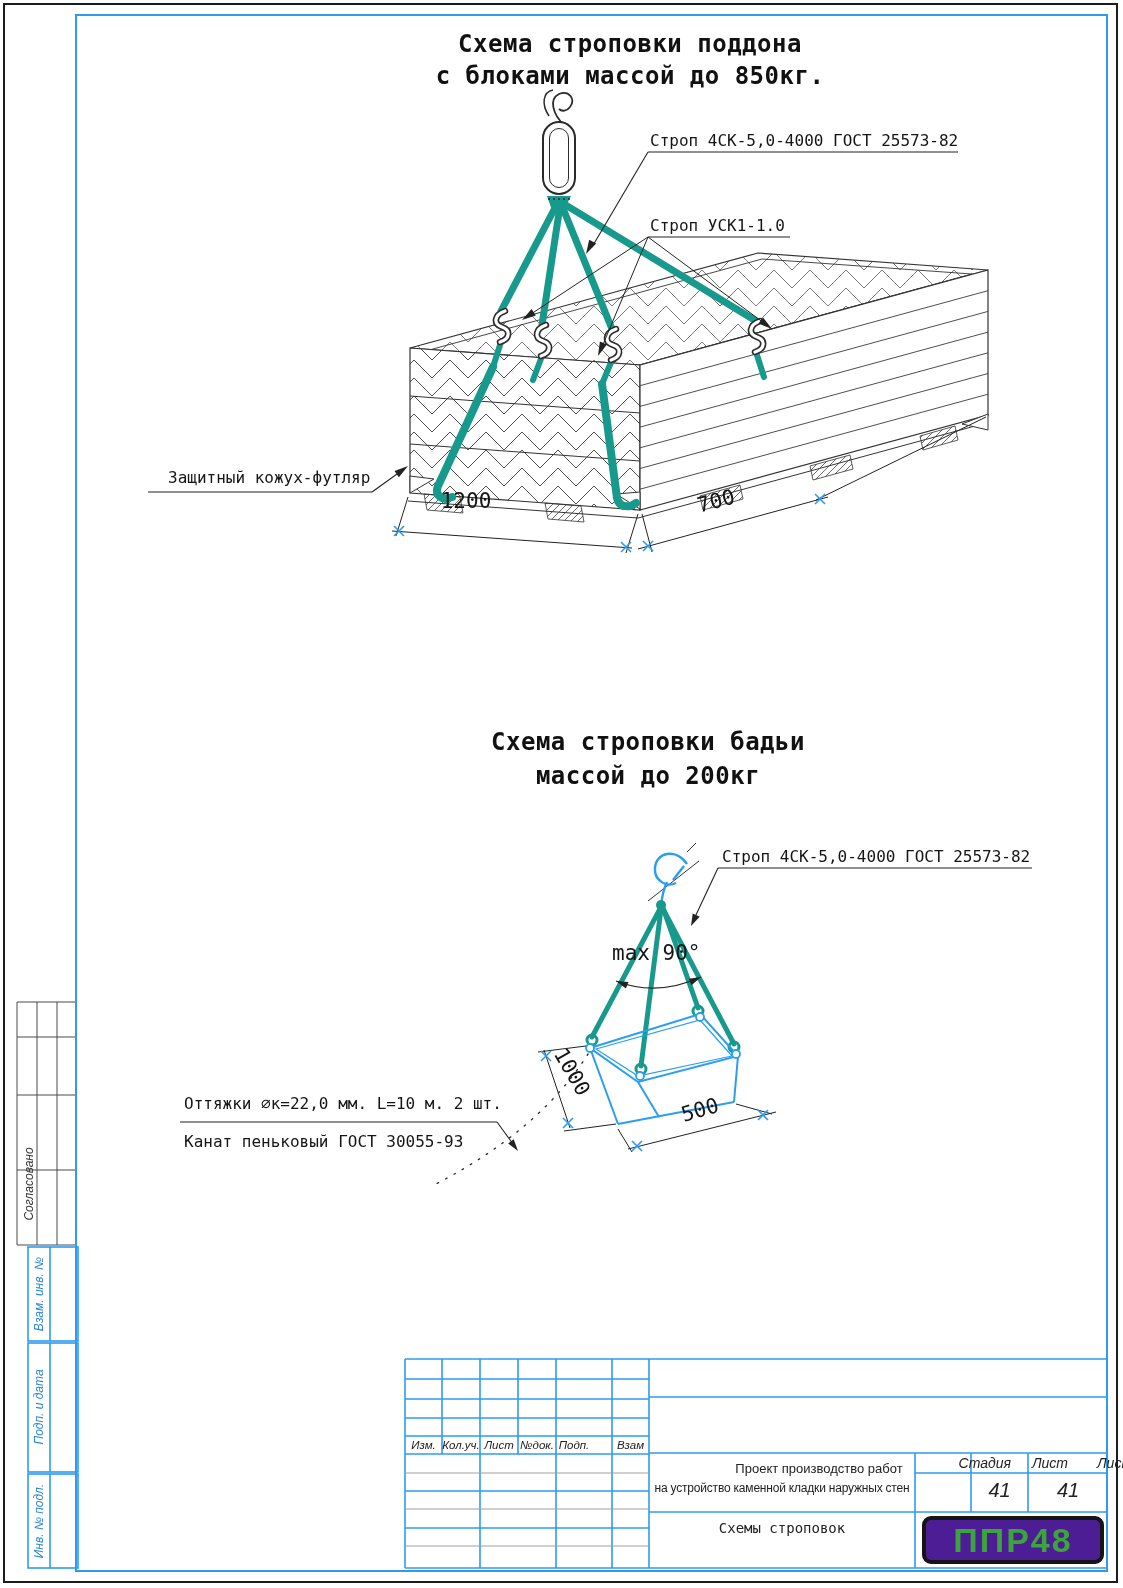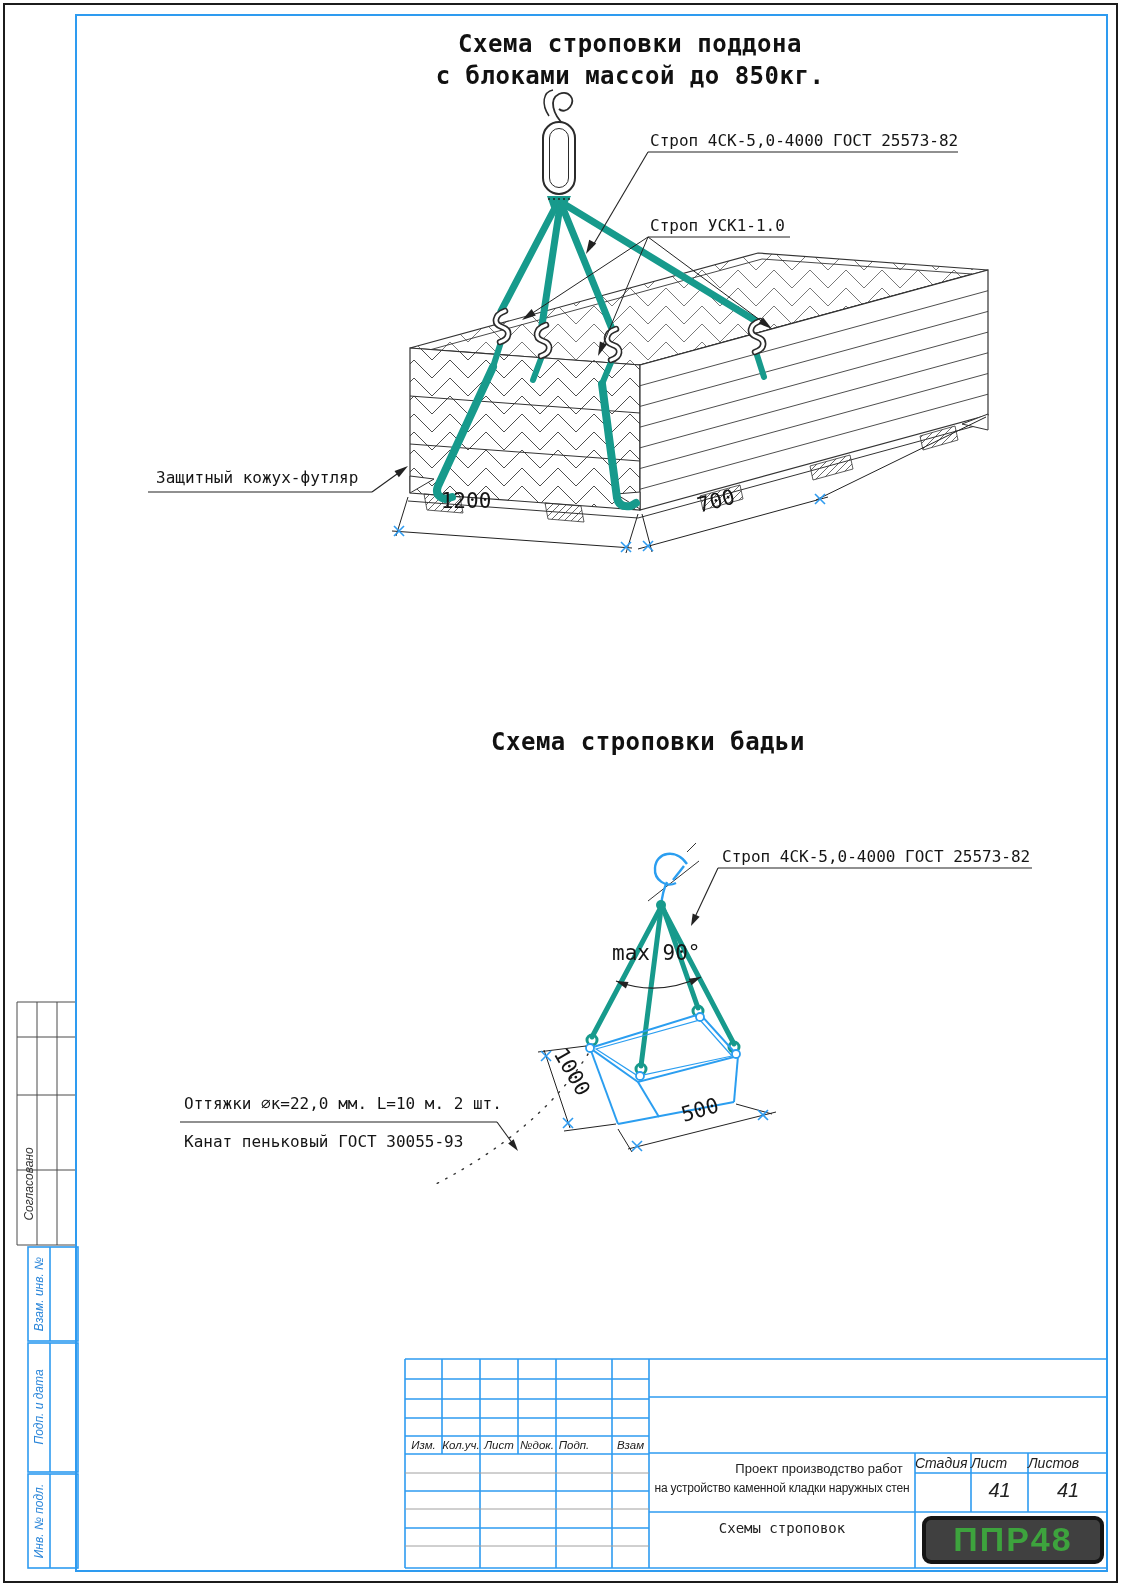--- a/index.html
+++ b/index.html
@@ -14,32 +14,32 @@
         text-align:center;white-space:nowrap;letter-spacing:.5px;}
   .t-label{position:absolute;font:16px "DejaVu Sans Mono",monospace;color:#151515;white-space:nowrap;}
   .t-dim{position:absolute;font:21px "DejaVu Sans Mono",monospace;color:#151515;
         text-align:center;white-space:nowrap;}
   .v-label{position:absolute;font:italic 12px "Liberation Sans",sans-serif;color:#2b86d9;
         text-align:center;white-space:nowrap;transform:rotate(-90deg);}
   .v-label.black{color:#333;}
   .tb-head{position:absolute;font:italic 11.5px "Liberation Sans",sans-serif;color:#222;
         text-align:center;line-height:16px;white-space:nowrap;overflow:hidden;}
   .tb-it{position:absolute;font:italic 14px "Liberation Sans",sans-serif;color:#222;
-        text-align:left;white-space:nowrap;}
+        text-align:right;white-space:nowrap;padding-left:40px;}
   .tb-val{position:absolute;font:italic 20px "Liberation Sans",sans-serif;color:#222;
         text-align:center;white-space:nowrap;}
   .tb-proj{position:absolute;font:13px "Liberation Sans",sans-serif;color:#222;
         text-align:center;white-space:nowrap;margin-left:37px;}
   .tb-proj2{position:absolute;font:12px "Liberation Sans",sans-serif;color:#222;
         text-align:center;white-space:nowrap;letter-spacing:-.2px;}
   .tb-doc{position:absolute;font:14px "DejaVu Sans Mono",monospace;color:#222;
         text-align:center;white-space:nowrap;}
   .logo{position:absolute;left:922px;top:1516px;width:182px;height:48px;
-        border:4px solid #151515;border-radius:9px;background:#404040;box-sizing:border-box;
-        display:flex;align-items:flex-start;justify-content:center;
+        border:4px solid #151515;border-radius:9px;background:#4c1d95;box-sizing:border-box;
+        display:flex;align-items:center;justify-content:center;
         font:bold 34px "Liberation Sans",sans-serif;color:#3da33d;letter-spacing:2px;}
 </style>
 </head>
 <body>
 
 <div class="page">
   <div class="outer-border"></div>
   <div class="inner-frame"></div>
 
   <svg class="linework" width="1123" height="1588" viewBox="0 0 1123 1588">
@@ -312,25 +312,26 @@
       <line x1="405" y1="1473" x2="649" y2="1473"></line>
       <line x1="405" y1="1509" x2="649" y2="1509"></line>
       <line x1="405" y1="1546" x2="649" y2="1546"></line>
     </g>
   </svg>
 
   <div class="t-title" style="left:340px;top:30px;width:580px">Схема строповки поддона</div>
   <div class="t-title" style="left:340px;top:62px;width:580px">с блоками массой до 850кг.</div>
   <div class="t-label" style="left:650px;top:131px">Строп 4СК-5,0-4000 ГОСТ 25573-82</div>
   <div class="t-label" style="left:650px;top:216px">Строп УСК1-1.0</div>
-  <div class="t-label" style="left:156px;top:468px">Защитный кожух-футляр</div>
+  <div class="t-label" style="left:168px;top:468px">Защитный кожух-футляр</div>
   <div class="t-dim" style="left:434px;top:489px;width:64px">1200</div>
   <div class="t-dim" style="left:688px;top:489px;width:56px;transform:rotate(-15deg)">700</div>
 
   <div class="t-title" style="left:350px;top:728px;width:596px">Схема строповки бадьи</div>
+  <div class="t-title" style="left:350px;top:762px;width:596px">массой до 200кг</div>
   <div class="t-label" style="left:722px;top:847px">Строп 4СК-5,0-4000 ГОСТ 25573-82</div>
   <div class="t-label" style="left:612px;top:941px;width:84px;text-align:center;font-size:21px">max 90°</div>
   <div class="t-label" style="left:184px;top:1094px">Оттяжки ∅к=22,0 мм. L=10 м. 2 шт.</div>
   <div class="t-label" style="left:184px;top:1132px">Канат пеньковый ГОСТ 30055-93</div>
   <div class="t-dim" style="left:534px;top:1060px;width:76px;transform:rotate(60deg)">1000</div>
   <div class="t-dim" style="left:664px;top:1098px;width:72px;transform:rotate(-16deg)">500</div>
 
   <div class="v-label black" style="left:-26px;top:1177px;width:110px">Согласовано</div>
   <div class="v-label" style="left:-6px;top:1287px;width:90px">Взам. инв. №</div>
   <div class="v-label" style="left:-6px;top:1400px;width:90px">Подп. и дата</div>

